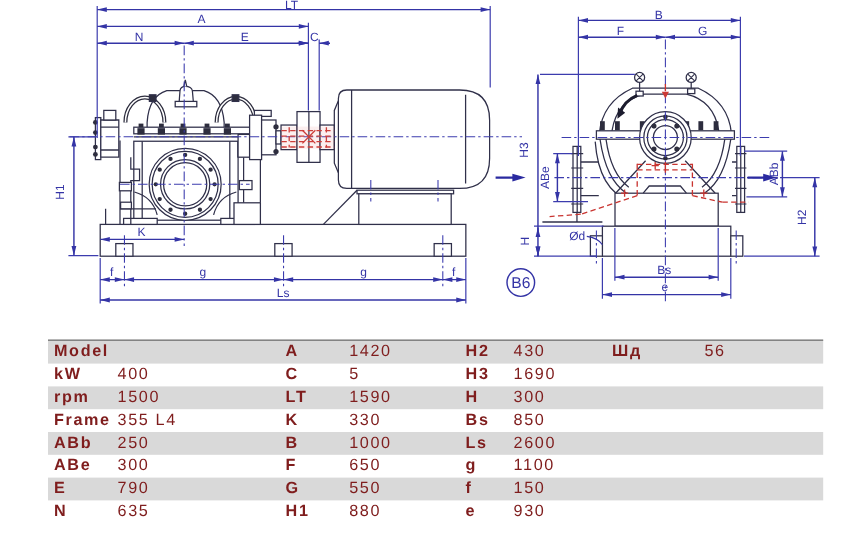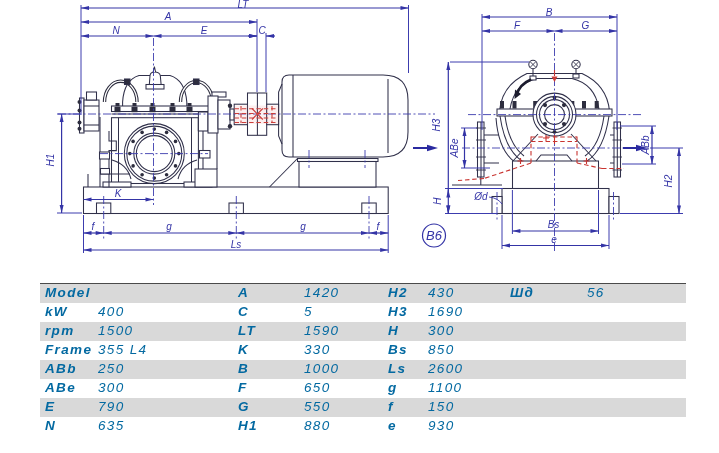--- a/index.html
+++ b/index.html
@@ -1,24 +1,24 @@
 <!DOCTYPE html>
 <html><head>
 <meta charset="utf-8">
 <style>
 html,body{margin:0;padding:0;background:#ffffff;}
 #stage{position:relative;width:719px;height:453px;background:#fff;overflow:hidden;
-  font-family:"Liberation Sans", sans-serif;font-style:italic;}
+  font-family:"Liberation Sans", sans-serif;}
 #draw{position:absolute;left:0;top:0;filter:blur(0.28px);}
 #tbl{position:absolute;left:40px;top:283px;width:646px;border-top:1px solid #4a4a4a;}
-.row{position:relative;height:19px;font-size:13.5px;line-height:18px;color:#0369a1;white-space:nowrap;letter-spacing:1.35px;}
+.row{position:relative;height:19px;font-size:13.5px;line-height:18px;color:#7f1d1d;white-space:nowrap;letter-spacing:1.35px;}
 .g{background:#d9d9d9;}
 .row span{position:absolute;top:0;}
 .b{font-weight:bold;}
-.c1{left:5px;} .c2{left:58px;} .c3{left:198px;} .c4{left:264px;text-align:center;}
+.c1{left:5px;} .c2{left:58px;} .c3{left:198px;} .c4{left:251px;text-align:center;}
 .c5{left:348px;} .c6{left:388px;} .c7{left:470px;} .c8{left:547px;}
 </style>
 </head>
 <body>
 <div id="stage">
 <svg id="draw" width="719" height="275" viewBox="0 0 719 275">
 <defs>
 <marker id="a" markerUnits="userSpaceOnUse" markerWidth="9" markerHeight="5" refX="8.4" refY="2.5" orient="auto-start-reverse">
   <path d="M0.4,0.5 L8.4,2.5 L0.4,4.5 z" fill="#3434a6"></path>
 </marker>

